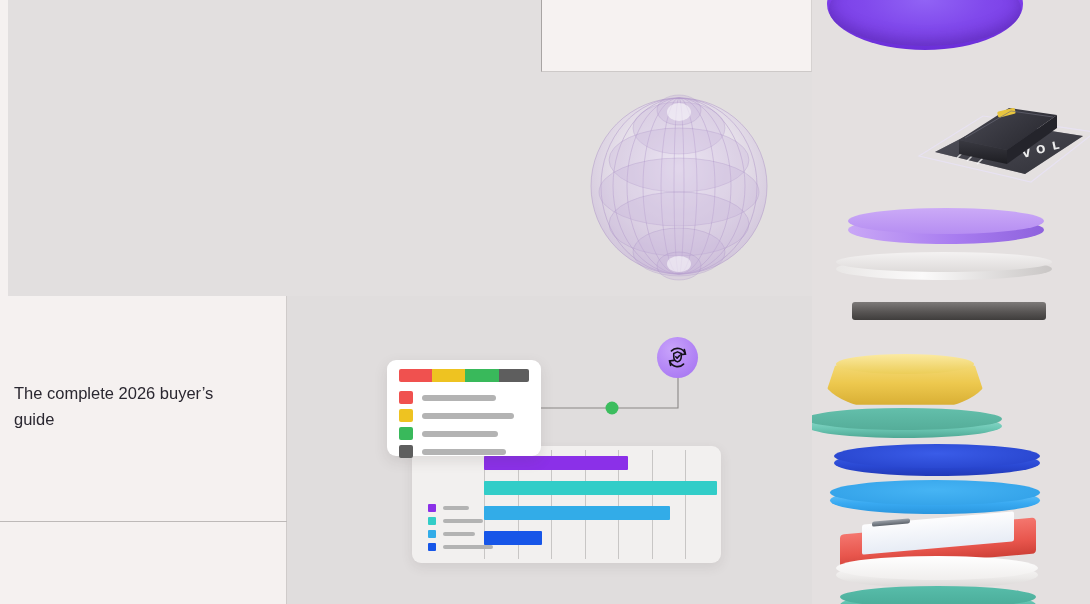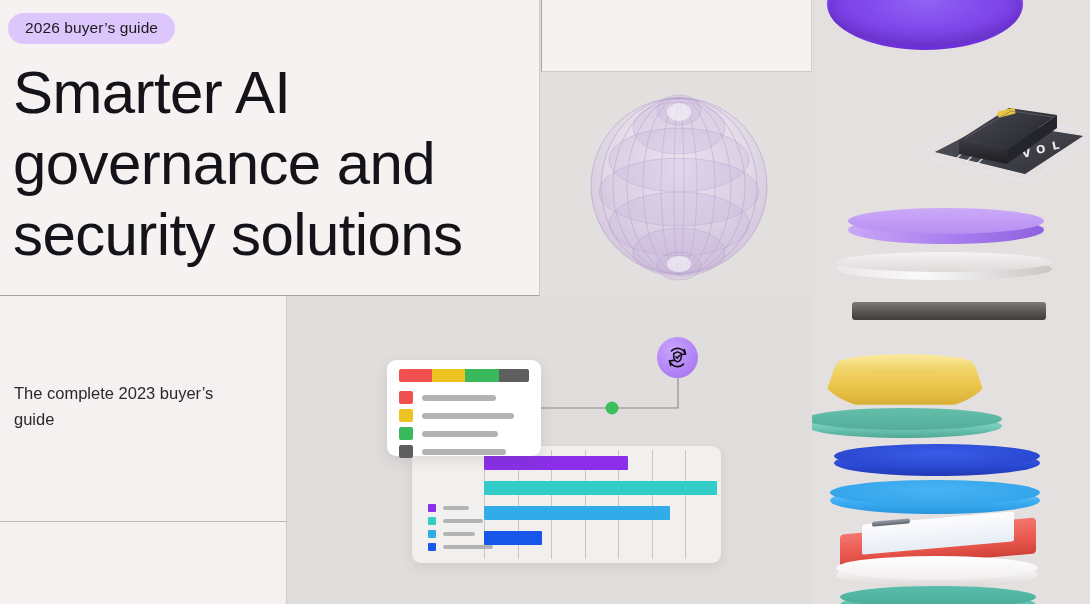--- a/index.html
+++ b/index.html
@@ -387,23 +387,19 @@
           <div class="sw" style="background: rgb(57, 185, 91);"></div>
           <div class="ph" style="width: 76px;"></div>
         </div>
         <div class="legend-row">
           <div class="sw" style="background: rgb(94, 94, 94);"></div>
           <div class="ph" style="width: 84px;"></div>
         </div>
       </div>
   </div>
 
-  <div class="hero">
-    <div class="badge">2026 buyer’s guide</div>
-    <h1 class="headline">Smarter AI governance and security solutions</h1>
-  </div>
 
   <div class="leftcol">
-    <div class="subtitle">The complete 2023 buyer’s guide</div>
+    <div class="subtitle">The complete 2026 buyer’s guide</div>
     <div class="divider"></div>
   </div>
 
 </div>
 
 </body></html>

